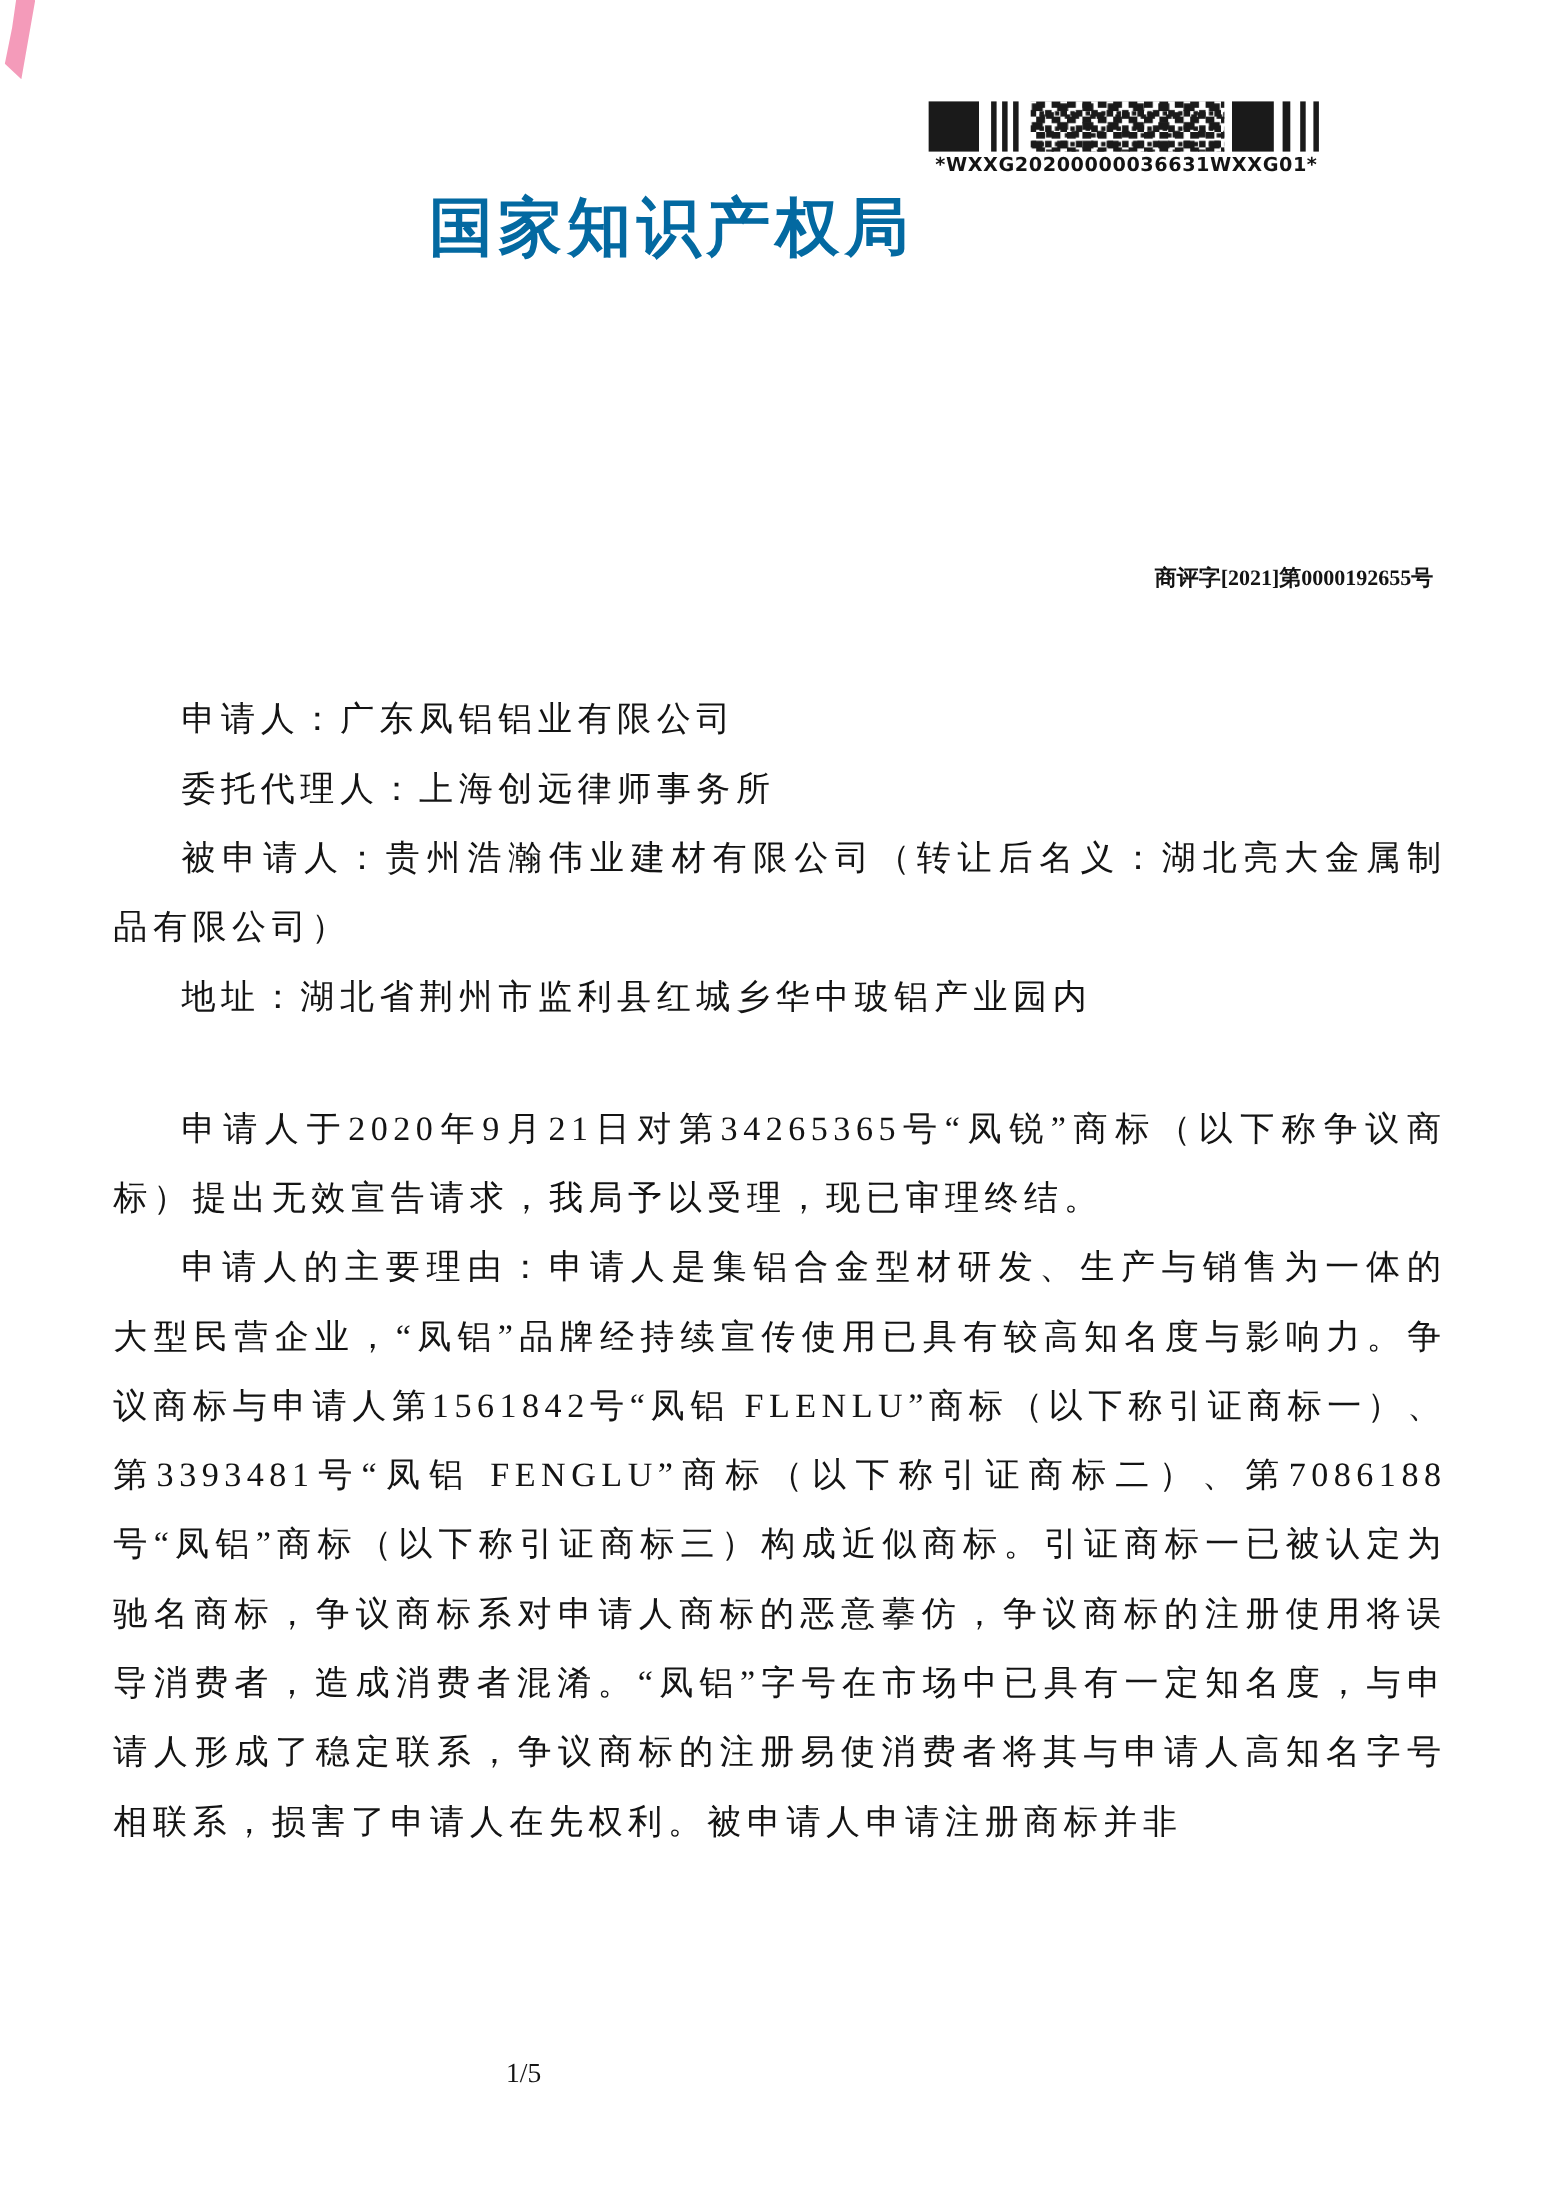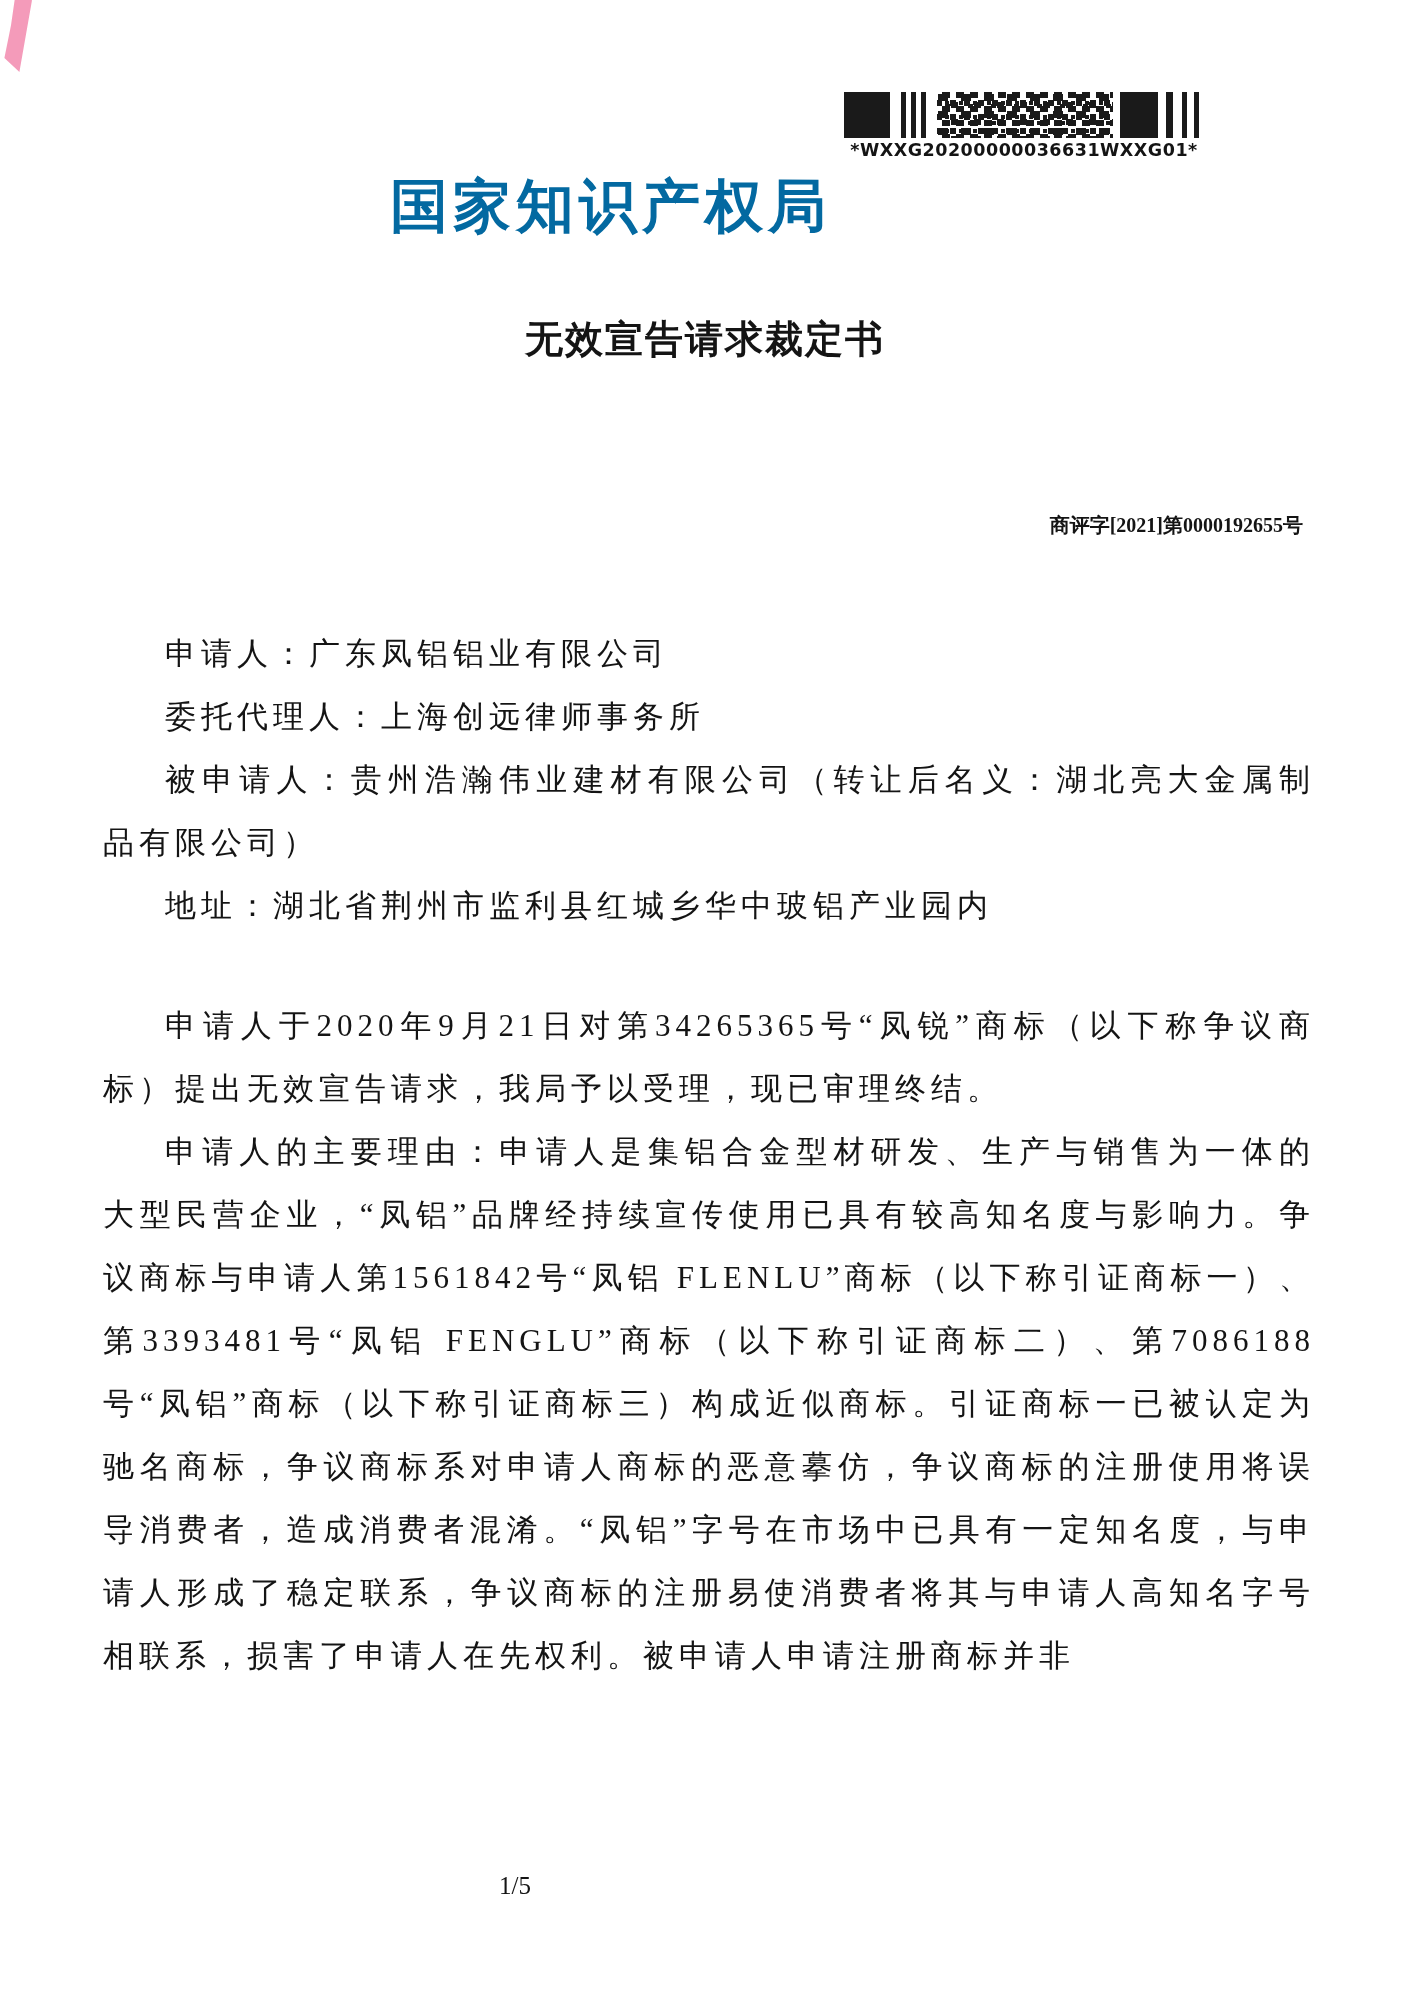--- a/index.html
+++ b/index.html
@@ -88,23 +88,23 @@
     word-break: break-all;
     color: #141414;
   }
   .body-text p {
     margin: 0;
     text-indent: 2em;
   }
   .gap-before { margin-top: 57px !important; }
   .footer-page {
     position: absolute;
-    left: 445px; top: 1872px;
+    left: 460px; top: 1872px;
     width: 140px;
-    text-align: center;
+    text-align: left;
     font-size: 25px;
     color: #141414;
   }
 </style>
 </head>
 <body>
 
 <div class="page">
 
   <div class="artifact"></div>
@@ -133,21 +133,20 @@
       <rect x="322" y="0" width="7" height="46" fill="#1a1a1a"></rect>
       <rect x="338" y="0" width="5" height="46" fill="#1a1a1a"></rect>
       <rect x="350" y="0" width="5" height="46" fill="#1a1a1a"></rect>
     </svg>
     <span class="barcode-text">*WXXG20200000036631WXXG01*</span>
   </div>
 
   <div class="agency">国家知识产权局</div>
 
   <div class="doc-title">
-    <span class="t-line">无效宣告请求裁定书</span>
   </div>
 
   <div class="doc-number">商评字[2021]第0000192655号</div>
 
   <div class="body-text">
     <p>申请人：广东凤铝铝业有限公司</p>
     <p>委托代理人：上海创远律师事务所</p>
     <p>被申请人：贵州浩瀚伟业建材有限公司（转让后名义：湖北亮大金属制品有限公司）</p>
     <p>地址：湖北省荆州市监利县红城乡华中玻铝产业园内</p>
     <p class="gap-before">申请人于2020年9月21日对第34265365号“凤锐”商标（以下称争议商标）提出无效宣告请求，我局予以受理，现已审理终结。</p>

